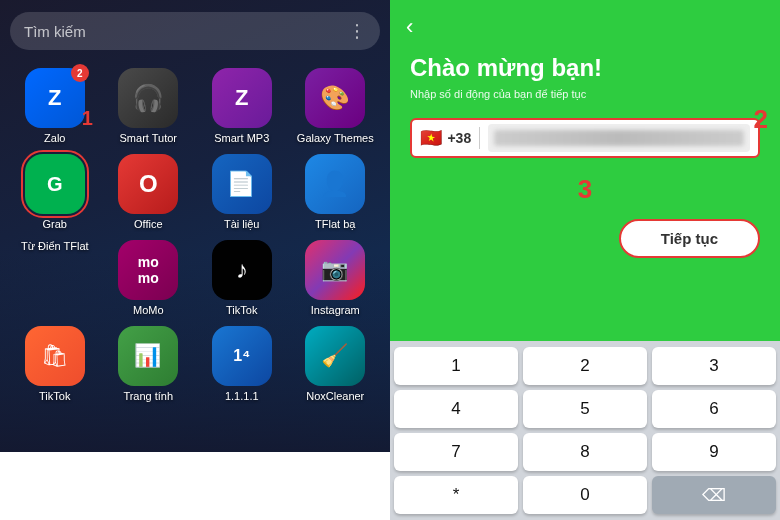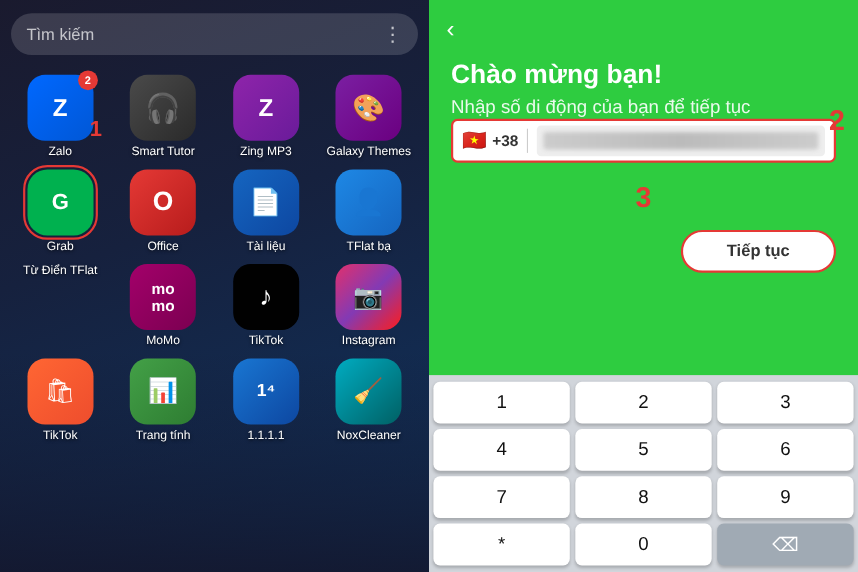--- a/index.html
+++ b/index.html
@@ -7,21 +7,21 @@
       width: 780px;
       height: 520px;
       display: flex;
       overflow: hidden;
       font-family: 'Segoe UI', Arial, sans-serif;
     }
 
     
     .left-panel {
       width: 390px;
-      height: 520px;
+      height: 452px;
       background: linear-gradient(160deg, #1a1a2e 0%, #16213e 40%, #0f3460 100%);
       position: relative;
       overflow: hidden;
       padding: 12px 10px 10px;
     }
 
     .bg-car {
       position: absolute;
       bottom: 0; left: 0; right: 0;
       height: 200px;
@@ -171,21 +171,22 @@
 
     .welcome-title {
       color: #fff;
       font-size: 24px;
       font-weight: 700;
       margin-bottom: 6px;
     }
 
     .welcome-sub {
       color: rgba(255,255,255,0.9);
-      font-size: 17px;
+      font-size: 11px;
+      margin-bottom: 18px;
     }
 
     
     .phone-row {
       display: flex;
       align-items: center;
       background: #fff;
       border: 2.5px solid #e53935;
       border-radius: 6px;
       padding: 4px 8px;
@@ -305,21 +306,21 @@
       <div class="app-icon-wrap smarttutor-bg">
         <span style="color:#fff;font-size:26px;">🎧</span>
       </div>
       <span class="app-label">Smart Tutor</span>
     </div>
 
     <div class="app-item">
       <div class="app-icon-wrap zingmp3-bg">
         <span style="color:#fff;font-size:22px;font-weight:700;">Z</span>
       </div>
-      <span class="app-label">Zing MP3</span>
+      <span class="app-label">Smart MP3</span>
     </div>
 
     <div class="app-item">
       <div class="app-icon-wrap galaxythemes-bg">
         <span style="color:#fff;font-size:24px;">🎨</span>
       </div>
       <span class="app-label">Galaxy Themes</span>
     </div>
 
     <div class="app-item highlight-border">

